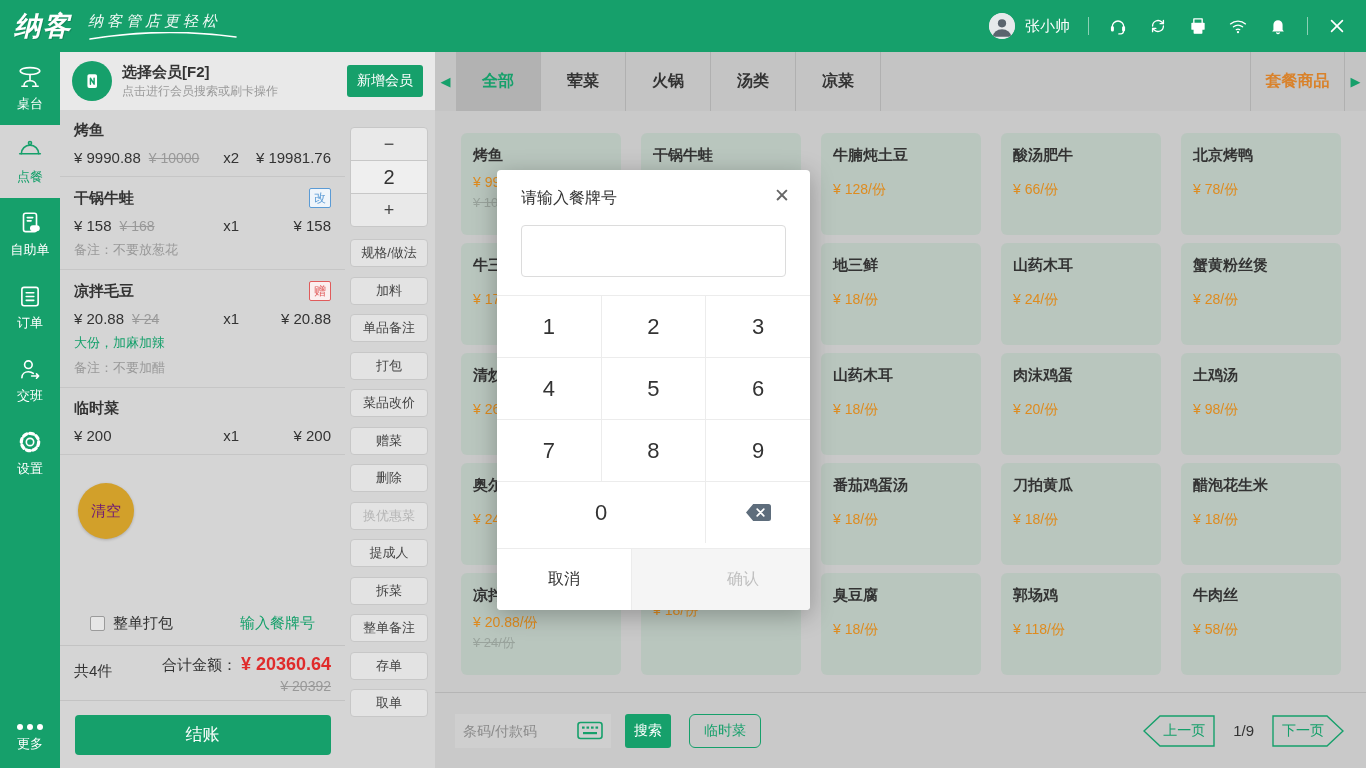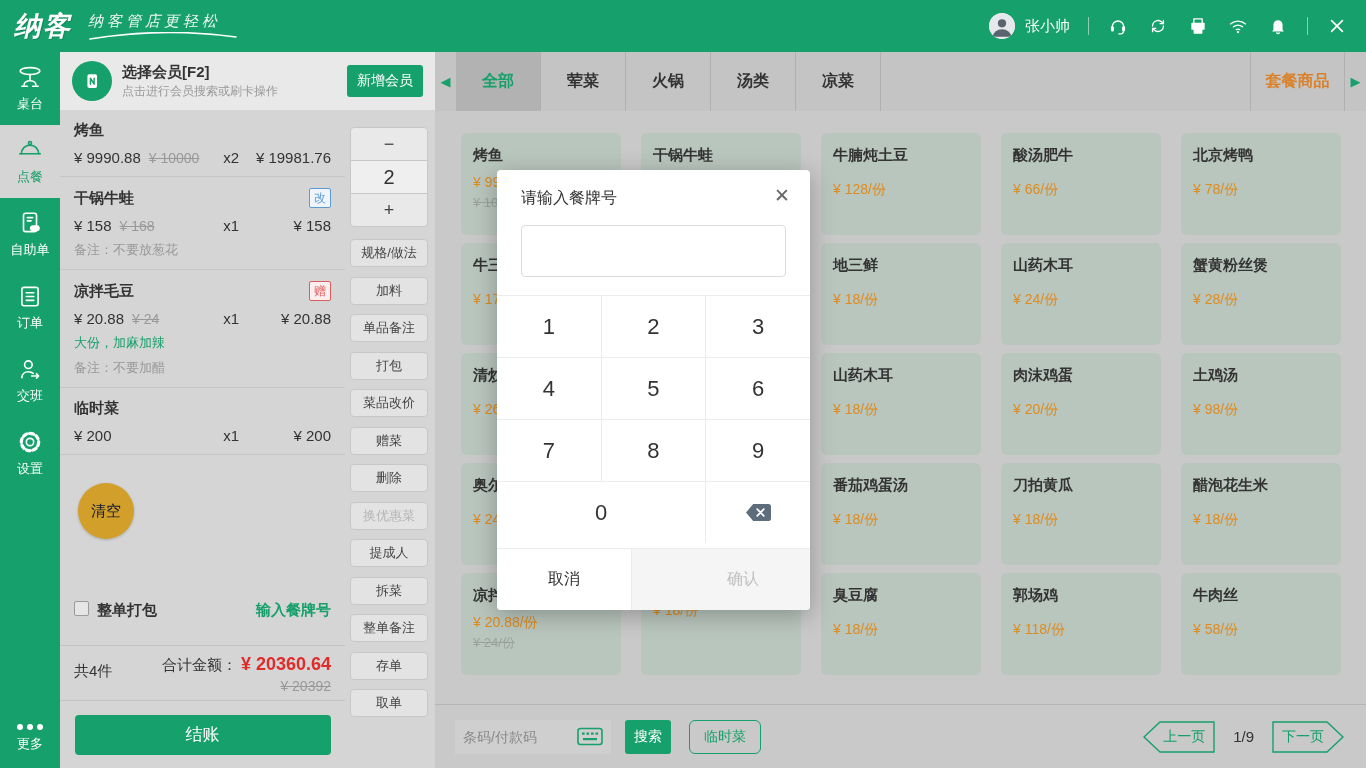--- a/index.html
+++ b/index.html
@@ -49,22 +49,22 @@
   .badge { margin-left:auto; font-size:12px; line-height:1; padding:3px 4px; border-radius:2px; border:1px solid; }
   .badge-blue { color:#5B9BD5; border-color:#5B9BD5; background:#EFF5FB; }
   .badge-red { color:#E05B5B; border-color:#E05B5B; background:#FBEFEF; }
   .oitem .row2 { display:flex; align-items:baseline; margin-top:9px; font-size:15px; }
   .oprice { color:#333; }
   .oorig { color:#999; text-decoration:line-through; margin-left:8px; font-size:14px; }
   .oqty { margin-left:auto; color:#333; }
   .ototal { width:92px; text-align:right; color:#333; }
   .ospec { margin-top:7px; font-size:13px; color:#16A06B; }
   .onote { margin-top:7px; font-size:13px; color:#999; }
-  .clear-btn { position:absolute; left:18px; bottom:62px; width:56px; height:56px; border-radius:50%; background:#D2A02A; color:#0f172a; border:none; font-size:15px; cursor:pointer; box-shadow:0 1px 3px rgba(0,0,0,.2); }
-  .pack-row { height:44px; display:flex; padding:0 14px; flex:none;font-weight:bold; }
+  .clear-btn { position:absolute; left:18px; bottom:62px; width:56px; height:56px; border-radius:50%; background:#D2A02A; color:#701a75; border:none; font-size:15px; cursor:pointer; box-shadow:0 1px 3px rgba(0,0,0,.2); }
+  .pack-row { height:44px; display:flex; align-items:center; padding:0 30px; flex:none; }
   .checkbox { width:15px; height:15px; border:1px solid #9B9B9B; border-radius:2px; background:#E6E6E6; margin-right:8px; cursor:pointer; }
   .pack-lbl { font-size:15px; color:#333; }
   .card-link { margin-left:auto; font-size:15px; color:#16A06B; cursor:pointer; }
   .totals { border-top:1px solid #C3C3C3; padding:8px 14px 6px; flex:none; display:flex; }
   .count { font-size:15px; color:#333; margin-top:8px; }
   .totals-right { margin-left:auto; text-align:right; }
   .t-line { display:flex; align-items:baseline; justify-content:flex-end; }
   .t-lbl { font-size:15px; color:#333; }
   .t-val { font-size:18px; font-weight:bold; color:#E02B2B; margin-left:4px; }
   .t-orig { font-size:14px; color:#999; text-decoration:line-through; margin-top:3px; }
@@ -89,21 +89,21 @@
   .tab-spacer { flex:1; }
   .tab-combo { width:95px; display:flex; align-items:center; justify-content:center; font-size:16px; font-weight:bold; color:#D9822B; border-left:1px solid #B0B0B0; border-right:1px solid #B0B0B0; cursor:pointer; }
 
   .grid { padding:22px 0 0 26px; display:grid; grid-template-columns:repeat(5,160px); grid-auto-rows:102px; column-gap:20px; row-gap:8px; flex:none; }
   .card { background:#B9C6BE; border-radius:6px; padding:13px 12px; cursor:pointer; overflow:hidden; }
   .p-name { font-size:15px; font-weight:bold; color:#333; white-space:nowrap; }
   .p-price { font-size:14px; color:#DE8B1F; margin-top:16px; white-space:nowrap; }
   .p-price.tight { margin-top:9px; }
   .p-orig { font-size:13px; color:#99A39C; text-decoration:line-through; margin-top:2px; white-space:nowrap; }
 
-  .bottombar { margin-top:auto; height:64px; border-top:1px solid #B5B5B5; display:flex; align-items:center; flex:none; }
+  .bottombar { margin-top:auto; height:76px; border-top:1px solid #B5B5B5; display:flex; align-items:center; flex:none; }
   .search-wrap { margin-left:20px; width:156px; height:34px; background:#CFCFCF; display:flex; align-items:center; padding:0 8px; }
   .search-input { flex:1; min-width:0; background:transparent; border:none; outline:none; font-size:14px; color:#333; font-family:inherit; }
   .search-input::placeholder { color:#8A8A8A; }
   .kb-icon { flex:none; display:flex; cursor:pointer; }
   .search-btn { margin-left:14px; width:46px; height:34px; background:#16A06B; color:#fff; border:none; border-radius:3px; font-size:14px; cursor:pointer; }
   .temp-btn { margin-left:18px; width:72px; height:34px; background:transparent; color:#16A06B; border:1px solid #16A06B; border-radius:6px; font-size:14px; cursor:pointer; }
   .pager { margin-left:auto; margin-right:22px; display:flex; align-items:center; }
   .pg-btn { position:relative; width:72px; height:32px; cursor:pointer; }
   .pg-btn svg { position:absolute; inset:0; }
   .pg-btn span { position:absolute; inset:0; display:flex; align-items:center; justify-content:center; font-size:14px; color:#16A06B; }

